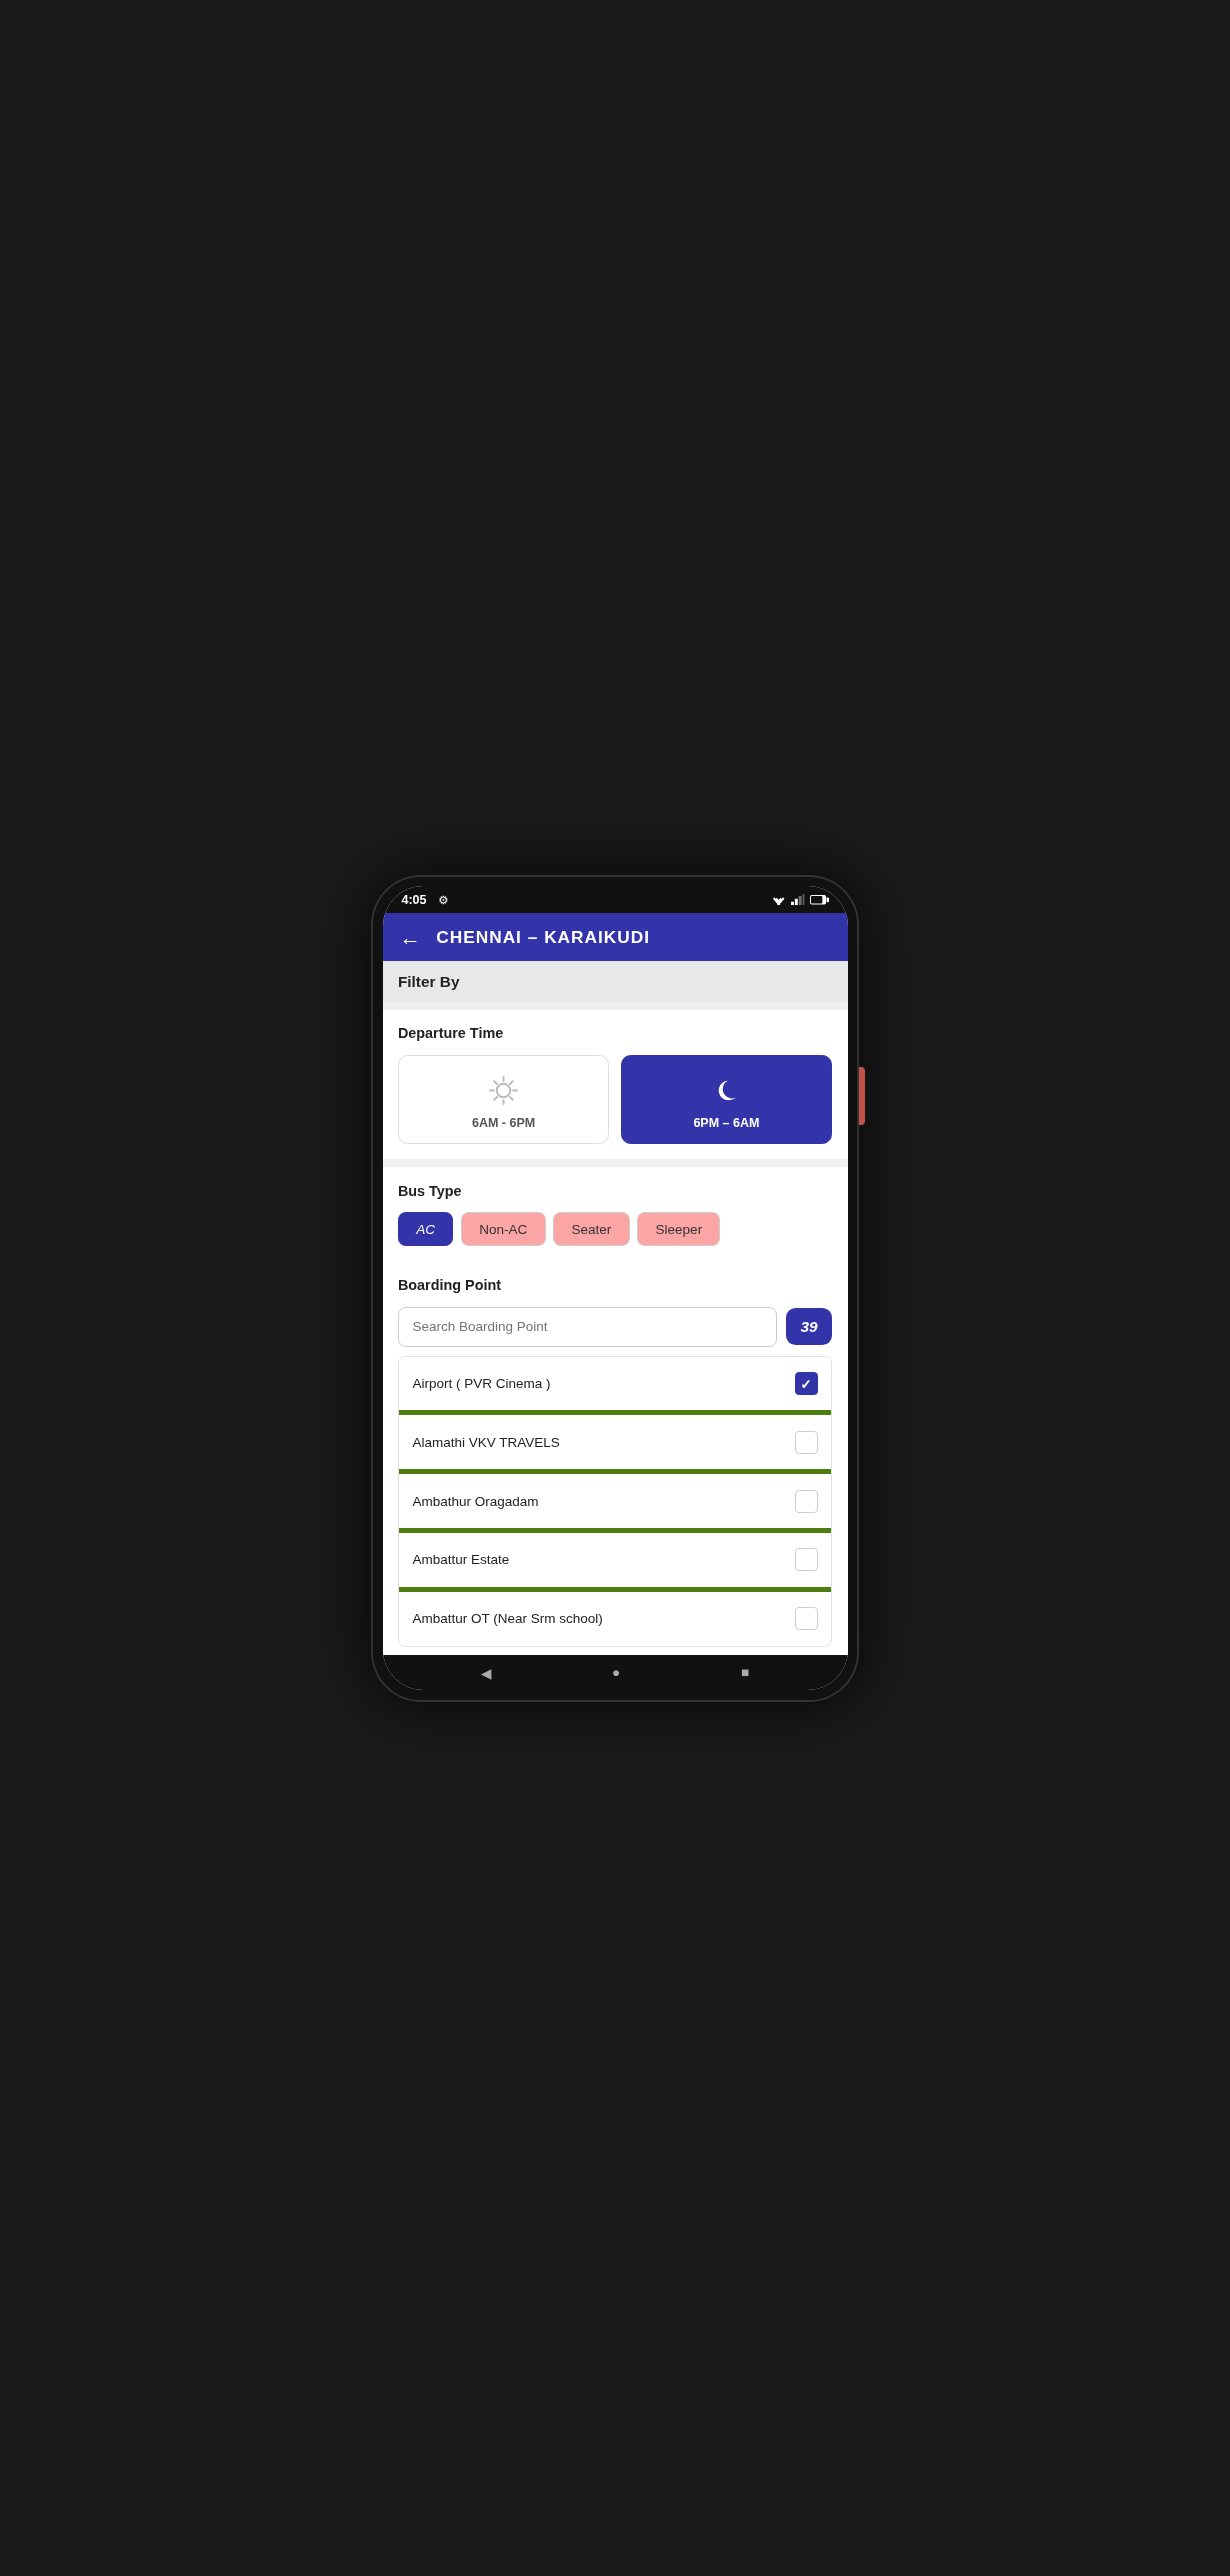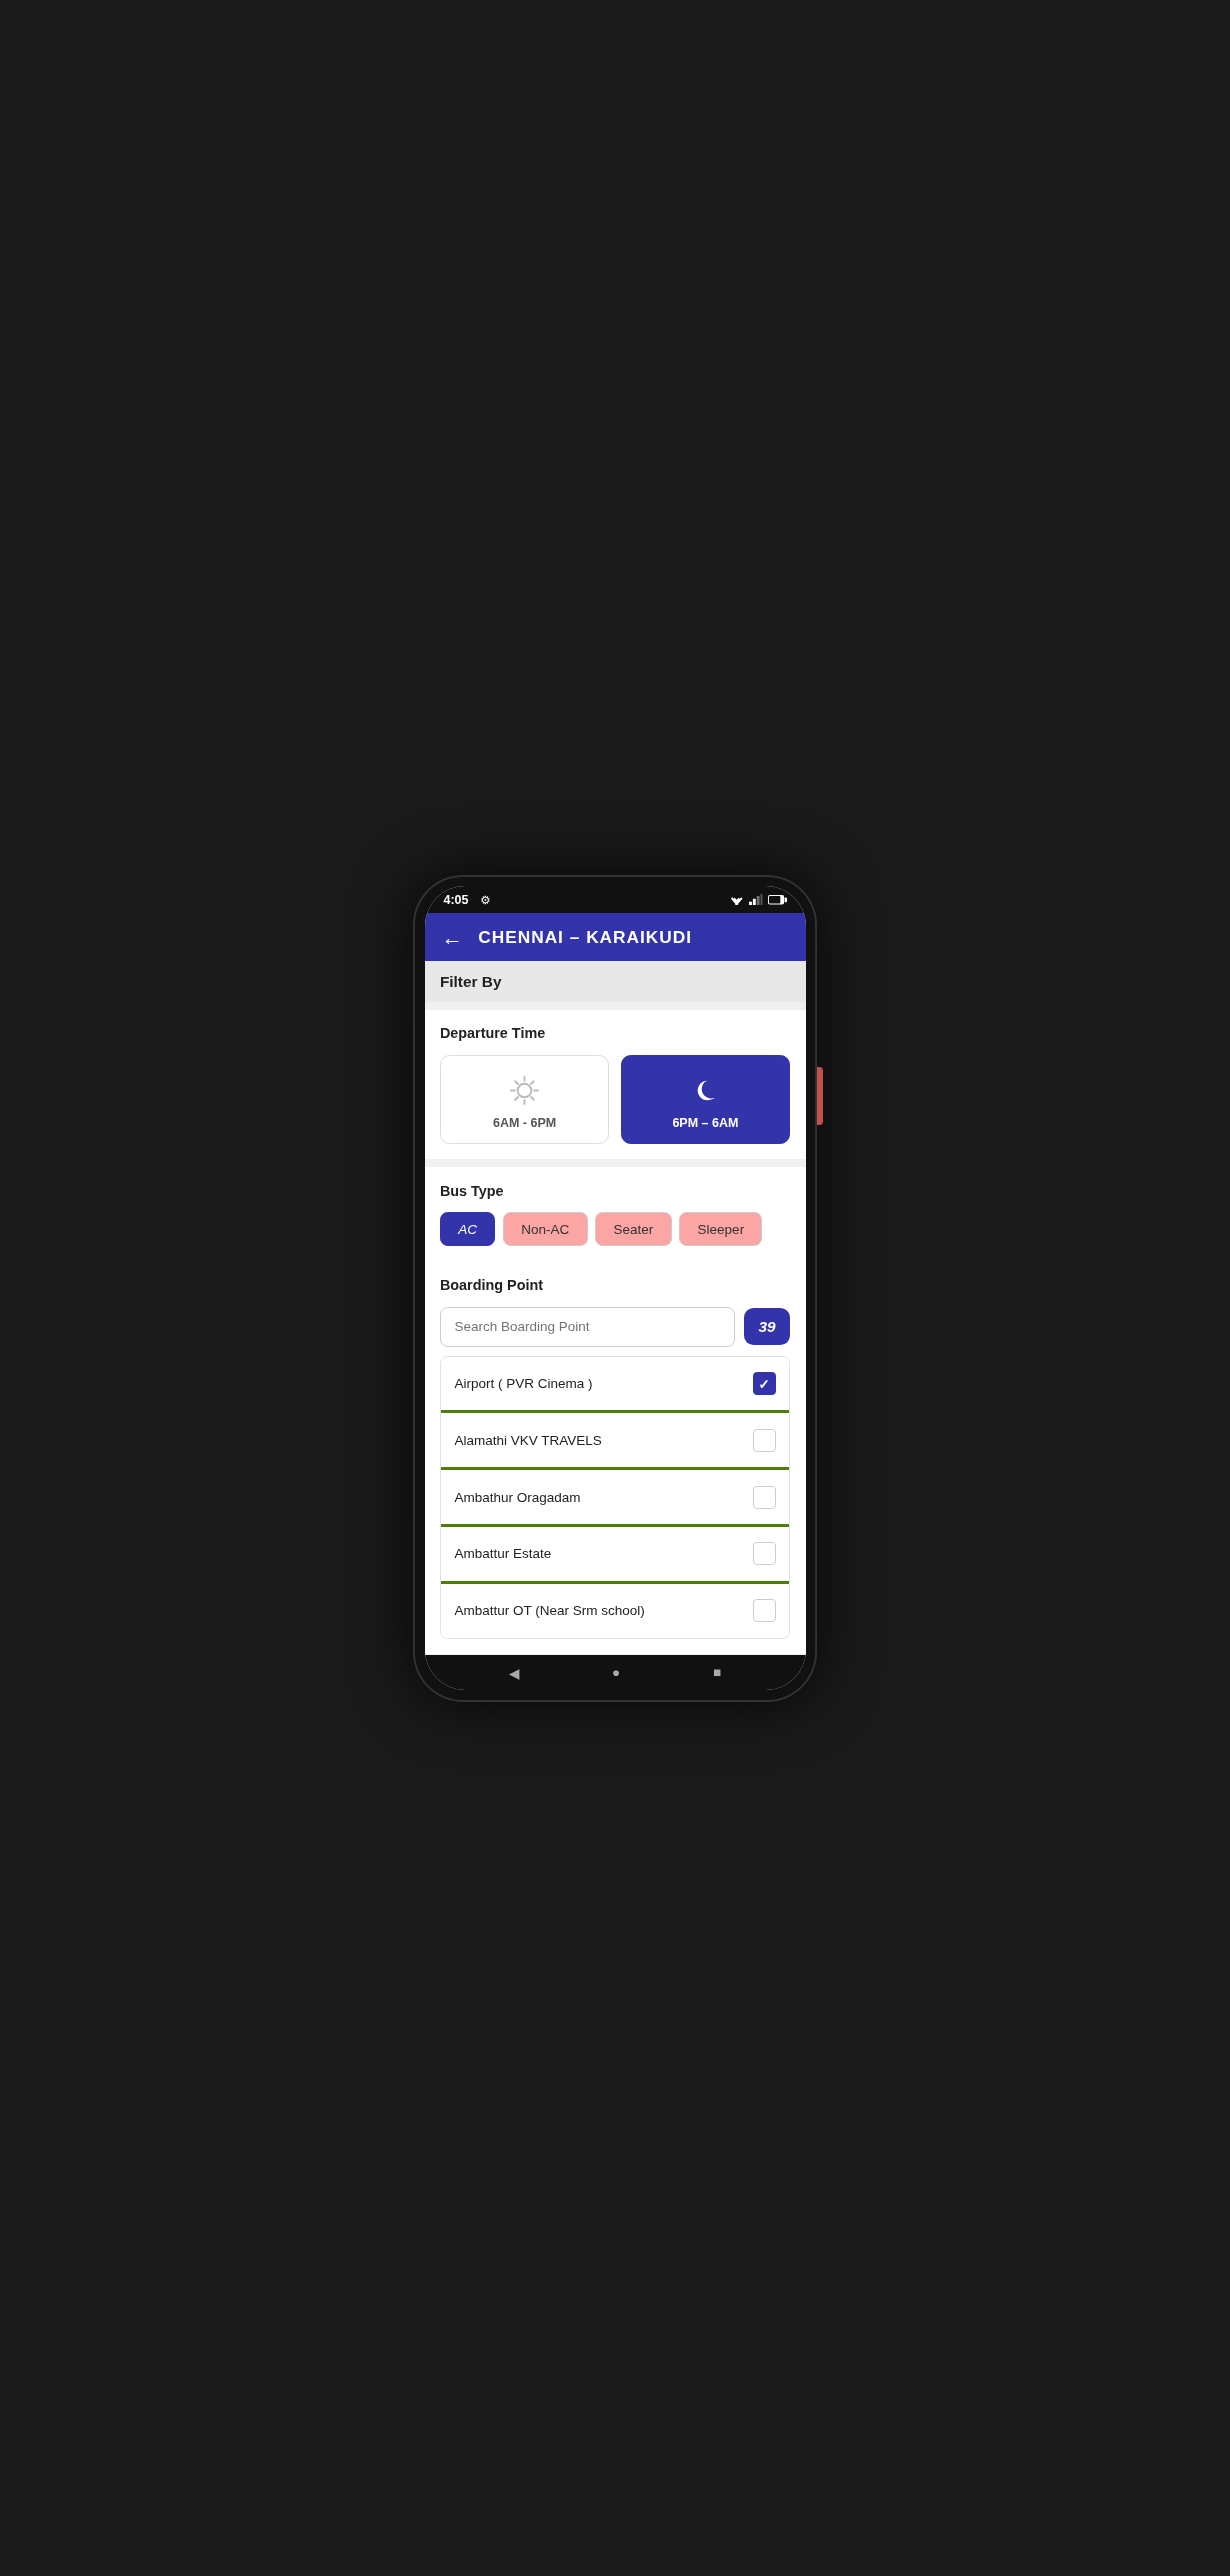--- a/index.html
+++ b/index.html
@@ -7,21 +7,21 @@
     body {
       background: #1a1a1a;
       display: flex;
       justify-content: center;
       align-items: center;
       min-height: 100vh;
       font-family: 'Segoe UI', Arial, sans-serif;
     }
 
     .phone-outer {
-      width: 404px;
+      width: 488px;
       height: 827px;
       background: #111;
       border-radius: 50px;
       padding: 11.5px;
       box-shadow: 0 0 58px rgba(0,0,0,0.8), inset 0 0 0 1.9px #333;
       position: relative;
     }
 
     .phone-inner {
       width: 100%;
@@ -239,21 +239,21 @@
       border: 1.4px solid #e0e0e0;
       border-radius: 7.7px;
       overflow: hidden;
     }
 
     .boarding-item {
       display: flex;
       align-items: center;
       justify-content: space-between;
       padding: 15.4px 13.5px;
-      border-bottom: 3px solid #4d7c0f;
+      border-bottom: 5px solid #4d7c0f;
       background: #fff;
     }
 
     .boarding-item:last-child {
       border-bottom: none;
     }
 
     .boarding-name {
       font-size: 13.5px;
       color: #222;

